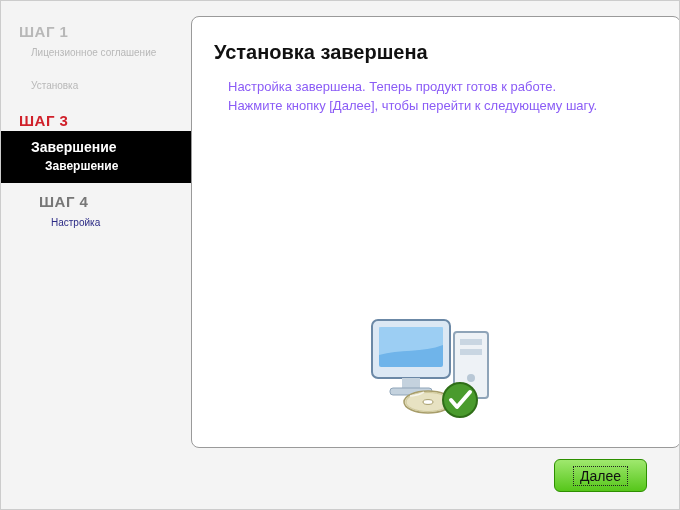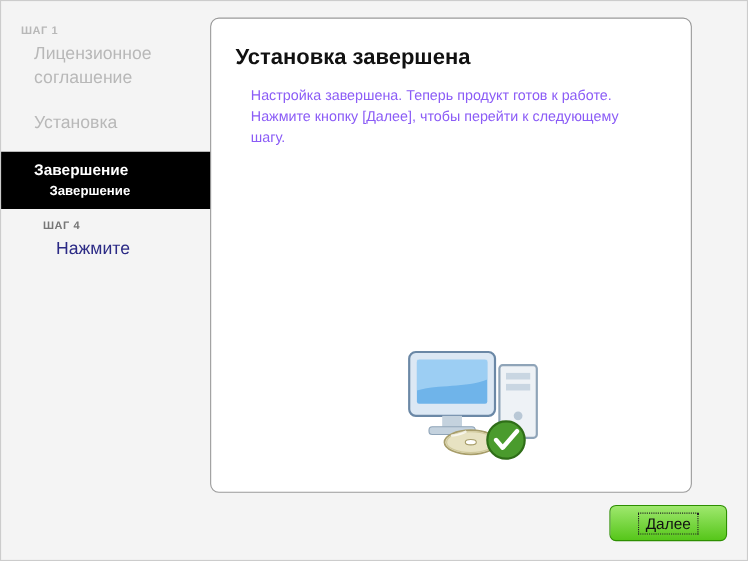--- a/index.html
+++ b/index.html
@@ -14,30 +14,30 @@
   }
   .sidebar {
     position: absolute;
     left: 0; top: 0;
     width: 190px;
     height: 450px;
     padding-top: 18px;
   }
   .step-block { margin-bottom: 6px; }
   .step-label {
-    font-size: 10px;
+    font-size: 15px;
     font-weight: bold;
     color: #b8b8b8;
     padding: 4px 0 2px 18px;
     letter-spacing: 0.5px;
   }
   .step-label.active { color: #d0202a; }
   .step-label.darker { color: #777; }
   .step-title {
-    font-size: 16px;
+    font-size: 10px;
     color: #b8b8b8;
     padding: 4px 0 10px 30px;
     line-height: 1.3;
   }
   .step-title.upcoming { color: #2b2a85; }
   .active-step-box {
     background: #000000;
     color: #fff;
     padding: 8px 0 10px 30px;
     margin-right: -4px;
@@ -52,21 +52,21 @@
   .active-step-box .sub {
     font-size: 12px;
     font-weight: bold;
     color: #fff;
     padding-left: 14px;
   }
   .panel {
     position: absolute;
     left: 190px;
     top: 15px;
-    width: 438px;
+    width: 490px;
     height: 432px;
     background: #fff;
     border: 1px solid #9a9a9a;
     border-radius: 8px;
   }
   .panel h1 {
     font-size: 20px;
     font-weight: bold;
     color: #111;
     padding: 24px 0 14px 22px;
@@ -81,21 +81,21 @@
     position: absolute;
     left: 170px;
     top: 285px;
     width: 140px;
     height: 120px;
   }
   .next-btn {
     position: absolute;
     left: 553px;
     top: 458px;
-    width: 107px;
+    width: 93px;
     height: 33px;
     background: linear-gradient(#9fe86e, #56c61a);
     border: 1px solid #2d8f00;
     border-radius: 6px;
     color: #111;
     font-size: 14px;
     cursor: pointer;
   }
   .next-btn .lbl {
     display: inline-block;
@@ -112,29 +112,30 @@
   <div class="step-block">
     <div class="step-label">ШАГ 1</div>
     <div class="step-title">Лицензионное соглашение</div>
   </div>
 
   <div class="step-block">
     <div class="step-title">Установка</div>
   </div>
 
   <div class="step-block">
+    <div class="step-label active">ШАГ 3</div>
     <div class="active-step-box">
       <div class="main">Завершение</div>
       <div class="sub">Завершение</div>
     </div>
   </div>
 
   <div class="step-block" style="margin-top:6px;padding-left:20px;">
     <div class="step-label darker">ШАГ 4</div>
-    <div class="step-title upcoming">Нажмите</div>
+    <div class="step-title upcoming">Настройка</div>
   </div>
 
 </div>
 
 <div class="panel">
   <h1>Установка завершена</h1>
   <div class="body-text">
     <span>Настройка завершена. Теперь продукт готов к работе.</span><br>
     <span>Нажмите кнопку [Далее], чтобы перейти к следующему шагу.</span>
   </div>

